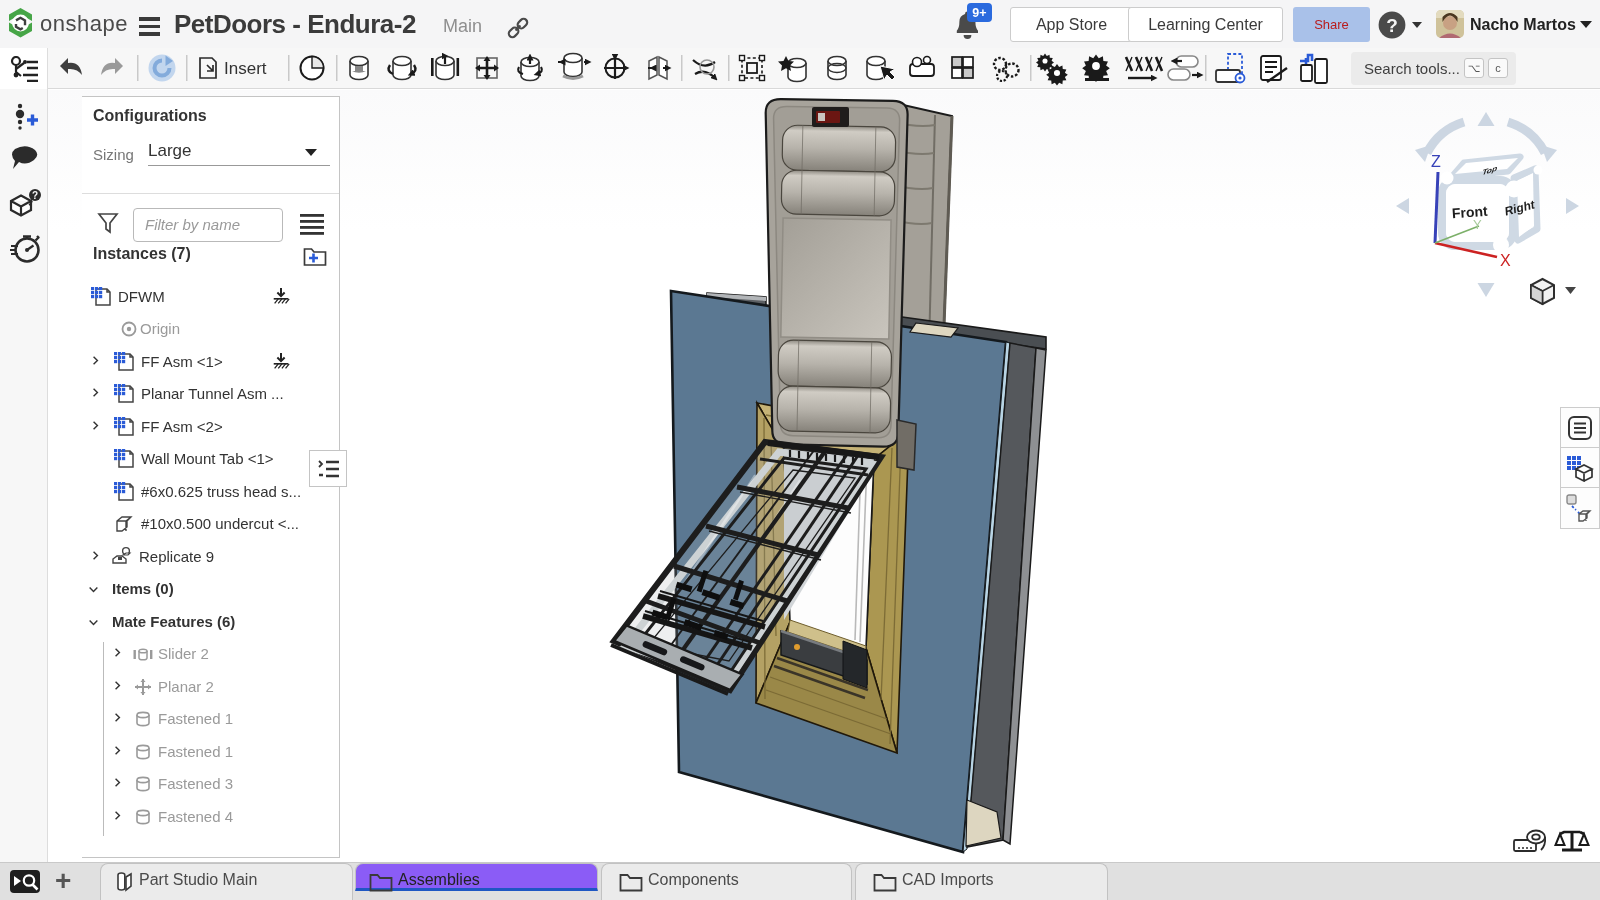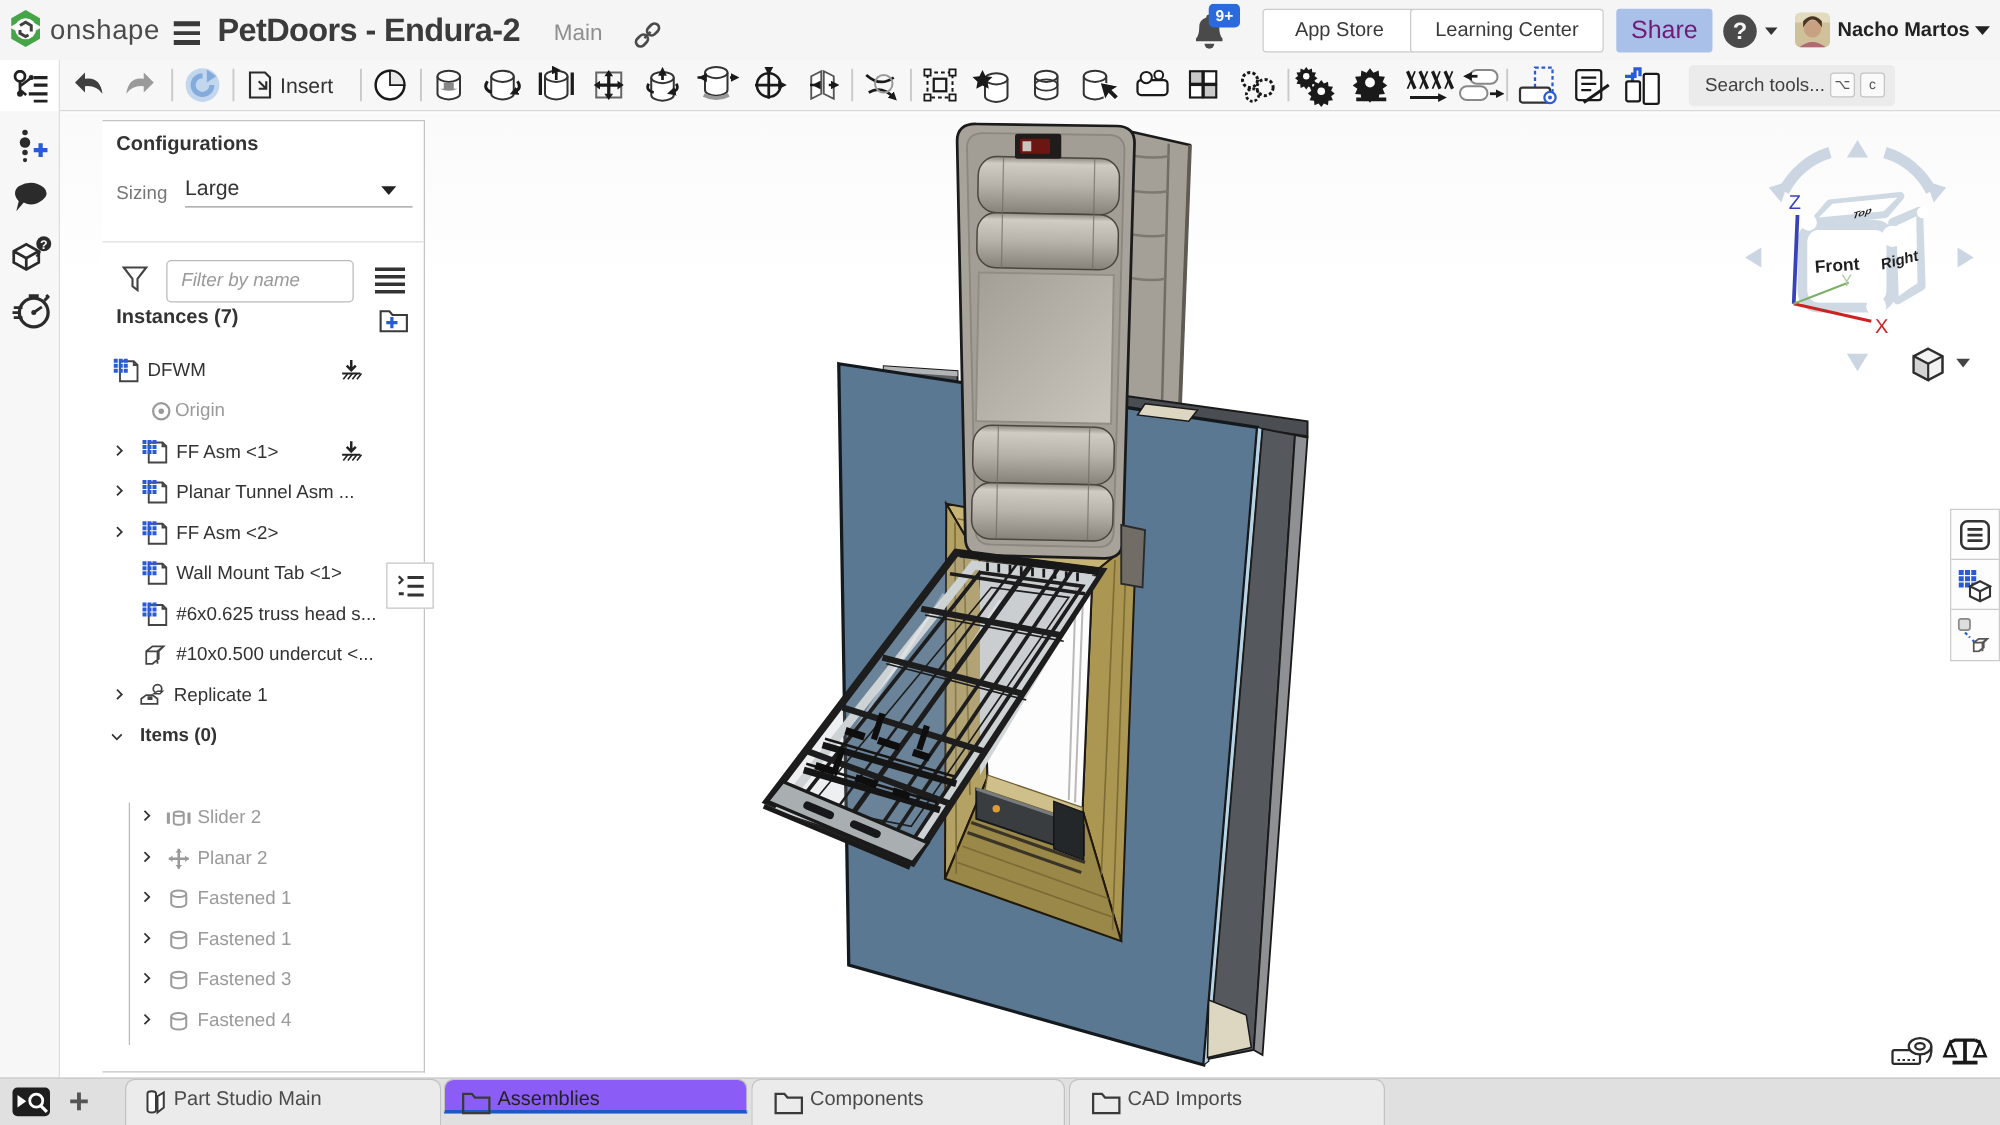--- a/index.html
+++ b/index.html
@@ -7,21 +7,21 @@
 #app { position:relative; width:1600px; height:900px; }
 
 #topbar { position:absolute; top:0; left:0; width:1600px; height:48px; background:#f5f5f6; }
 #topbar .logo { position:absolute; left:8px; top:8px; }
 #topbar .brand { position:absolute; left:40px; top:11px; font-size:22px; color:#4a4a4a; letter-spacing:0.5px; }
 #topbar .burger { position:absolute; left:139px; top:17px; width:21px; height:18px; }
 #topbar .burger div { height:3.6px; background:#3a3a3a; margin-bottom:4px; }
 #topbar .title { position:absolute; left:174px; top:9px; font-size:26px; font-weight:bold; color:#3b3b3b; letter-spacing:-0.5px; }
 #topbar .main { position:absolute; left:443px; top:16px; font-size:18px; color:#8f8f8f; }
 #topbar .btn { position:absolute; top:7px; height:35px; background:#fff; border:1px solid #ccc; border-radius:3px; font-size:16px; color:#3a3a3a; text-align:center; line-height:33px; }
-#share { position:absolute; top:7px; left:1293px; width:77px; height:35px; background:#a9c1e9; border-radius:3px; color:#701a75; font-size:20px; text-align:center; line-height:35px; }
+#share { position:absolute; top:7px; left:1293px; width:77px; height:35px; background:#a9c1e9; border-radius:3px; color:#b91c1c; font-size:13px; text-align:center; line-height:35px; }
 #uname { position:absolute; top:16px; left:1470px; font-size:16px; color:#222; font-weight:bold;}
 
 #toolbar { position:absolute; top:48px; left:0; width:1600px; height:41px; background:#f7f7f7; border-bottom:1px solid #d9d9d9; }
 #searchbox { position:absolute; left:1351px; top:52px; width:165px; height:33px; background:#ebebeb; border-radius:4px; color:#3f3f3f; font-size:16px; }
 #searchbox .key { display:inline-block; background:#fafafa; border:1px solid #c4c4c4; border-radius:3px; font-size:11px; color:#555; width:20px; height:20px; line-height:18px; text-align:center; vertical-align:middle; }
 
 #sidebar { position:absolute; left:0; top:48px; width:48px; height:814px; background:#f7f7f7; border-right:1px solid #ddd; }
 #sidecell0 { position:absolute; left:0; top:48px; width:48px; height:41px; background:#fff; border-right:1px solid #ddd; }
 
 #panel { position:absolute; left:49px; top:96px; width:258px; height:762px; background:#fff; border:1px solid #c4c4c4; border-left:none;margin-left:33px; }
@@ -606,27 +606,33 @@
         </svg>
         <div class="lbl" style="left:59px">#10x0.500 undercut &lt;...</div>
       </div>
     <div class="row" style="top:444px">
         <svg class="caret-r" style="left:9px" width="10" height="14" viewBox="0 0 10 14">
           <path d="M2 1 l6 6 -6 6" fill="none" stroke="#333" stroke-width="2.2"></path>
         </svg>
         <svg style="position:absolute;left:29px;top:5px" width="22" height="22">
           <use href="#s-repl"></use>
         </svg>
-        <div class="lbl" style="left:57px">Replicate 1</div>
+        <div class="lbl" style="left:57px">Replicate 9</div>
       </div>
     <div class="row" style="top:476px">
         <svg class="caret-r" style="left:7px;top:12px" width="14" height="10" viewBox="0 0 14 10">
           <path d="M1 2 l6 6 6 -6" fill="none" stroke="#333" stroke-width="2.2"></path>
         </svg>
         <div class="lbl b" style="left:30px">Items (0)</div>
+      </div>
+    <div class="row" style="top:509px">
+        <svg class="caret-r" style="left:7px;top:12px" width="14" height="10" viewBox="0 0 14 10">
+          <path d="M1 2 l6 6 6 -6" fill="none" stroke="#333" stroke-width="2.2"></path>
+        </svg>
+        <div class="lbl b" style="left:30px">Mate Features (6)</div>
       </div>
     <div style="position:absolute;left:21px;top:545px;width:1px;height:194px;background:#bbb;"></div>
     <div class="row" style="top:541px">
         <svg class="caret-r" style="left:31px" width="10" height="14" viewBox="0 0 10 14">
           <path d="M2 1 l6 6 -6 6" fill="none" stroke="#333" stroke-width="2.2"></path>
         </svg>
         <svg style="position:absolute;left:50px;top:5px" width="22" height="22">
           <use href="#s-slider"></use>
         </svg>
         <div class="lbl gray" style="left:76px">Slider 2</div>

